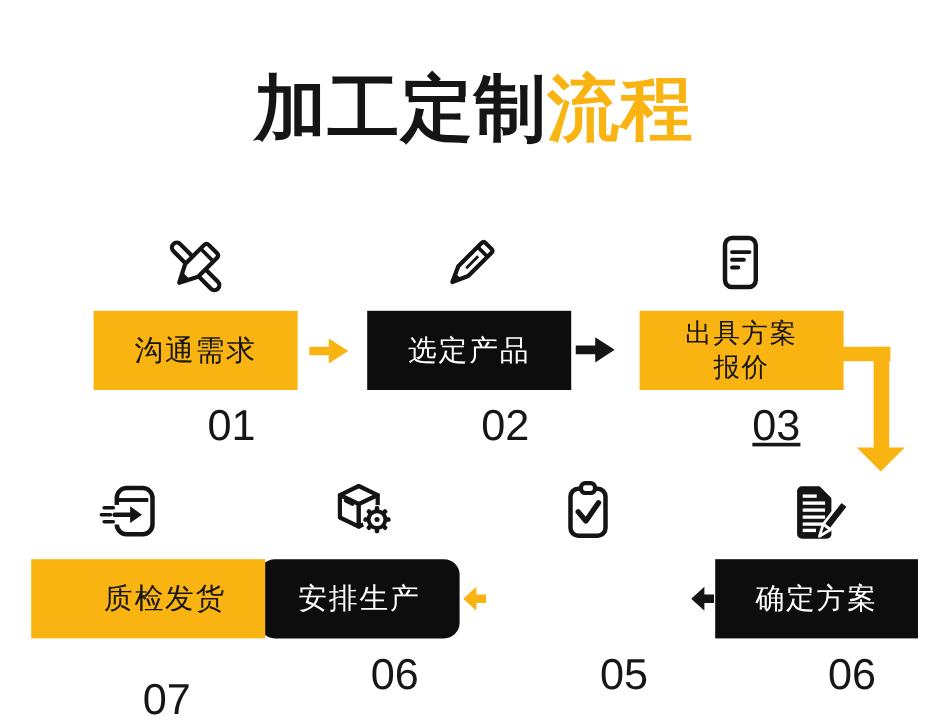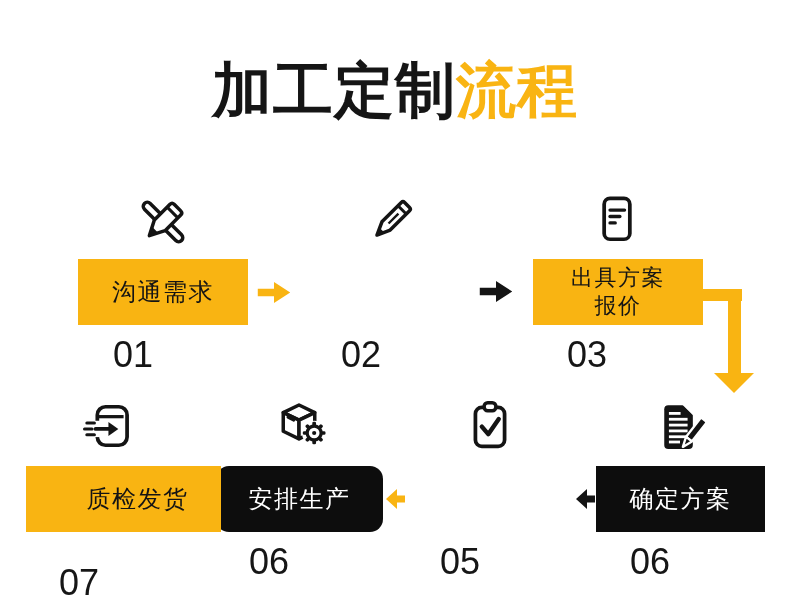--- a/index.html
+++ b/index.html
@@ -8,42 +8,42 @@
   .title{position:absolute;top:56px;left:0;width:100%;margin:0;text-align:center;
          font-size:60px;font-weight:900;line-height:1.15;letter-spacing:1px;color:#151515;}
   .t-accent{color:#F9B412;}
   .icon{position:absolute;width:56px;height:56px;}
   .icon svg{width:100%;height:100%;overflow:visible;display:block;}
   .box{position:absolute;height:66px;display:flex;flex-direction:column;align-items:center;
        justify-content:center;font-size:24px;letter-spacing:1.5px;}
   .box.yellow{background:#F9B412;color:#141414;}
   .box.black{background:#0d0d0d;color:#ffffff;}
   .box .line{font-size:22px;line-height:28px;}
-  .num{position:absolute;width:100px;text-align:left;font-size:36px;color:#161616;}
+  .num{position:absolute;width:100px;text-align:right;font-size:36px;color:#161616;}
   .arrow{position:absolute;}
   .arrow svg{display:block;width:100%;height:100%;}
   .fill-y{fill:#F9B412;}
   .fill-k{fill:#141414;}
   .elbow-h,.elbow-v{position:absolute;background:#F9B412;}
   .elbow-h{left:699px;top:289px;width:43px;height:12px;}
   .elbow-v{left:728px;top:289px;width:13px;height:85px;}
   .elbow-head{position:absolute;left:714px;top:373px;width:0;height:0;
               border-left:20px solid transparent;border-right:20px solid transparent;
               border-top:20px solid #F9B412;}
   
   .i1{left:135px;top:194px;}.i2{left:363px;top:193px;}.i3{left:589px;top:192px;}
   .i4{left:652px;top:400px;}.i5{left:462px;top:398px;}.i6{left:271px;top:398px;}.i7{left:81px;top:398px;}
   .s1{left:78px;top:259px;width:170px;}
   .s2{left:306px;top:259px;width:170px;}
   .s3{left:533px;top:259px;width:170px;}
   .s4{left:596px;top:466px;width:169px;}
   .s5{left:407px;top:466px;width:167px;}
   .s6{left:216px;top:466px;width:167px;border-radius:13px;}
   .s7{left:26px;top:466px;width:167px;padding-left:28px;}
-  .n1{left:113px;top:334px;}.n2{left:341px;top:334px;}.n3{left:567px;top:334px;}
+  .n1{left:113px;top:334px;}.n2{left:341px;top:334px;}.n3{left:567px;top:334px;text-decoration:underline;}
   .n4{left:630px;top:541px;}.n5{left:440px;top:541px;}.n6{left:249px;top:541px;}.n7{left:59px;top:562px;}
   .fa1{left:256px;top:282px;width:36px;height:21px;}
   .fa2{left:477px;top:281px;width:38px;height:21px;}
   .fa3{left:576px;top:489px;width:19px;height:20px;}
   .fa4{left:386px;top:489px;width:19px;height:20px;}
   .fa5{left:195px;top:489px;width:19px;height:20px;}
 </style>
 </head>
 <body>
 
@@ -76,20 +76,23 @@
 
   <div class="icon i2">
     <svg viewBox="0 0 48 48">
       <g transform="rotate(45 24 24)">
         <path d="M19 6.5 Q19 4.5 21 4.5 H27 Q29 4.5 29 6.5 V30 L24 41 L19 30 Z" fill="#fff" stroke="#141414" stroke-width="3" stroke-linejoin="round"></path>
         <path d="M19 10.5 H29" stroke="#141414" stroke-width="2.6"></path>
         <path d="M24 15 V27" stroke="#141414" stroke-width="2"></path>
         <path d="M22 35 L24 40 L26 35 Z" fill="#141414"></path>
       </g>
     </svg>
+  </div>
+  <div class="box black s2">
+    <span>选定产品</span>
   </div>
   <div class="num n2">02</div>
 
   <div class="arrow fa2">
     <svg viewBox="0 0 34 22">
         <path class="fill-k" d="M0 7.2 H17 V0 L34 11 L17 22 V14.8 H0 Z"></path>
       </svg>
   </div>
 
   <div class="icon i3">

